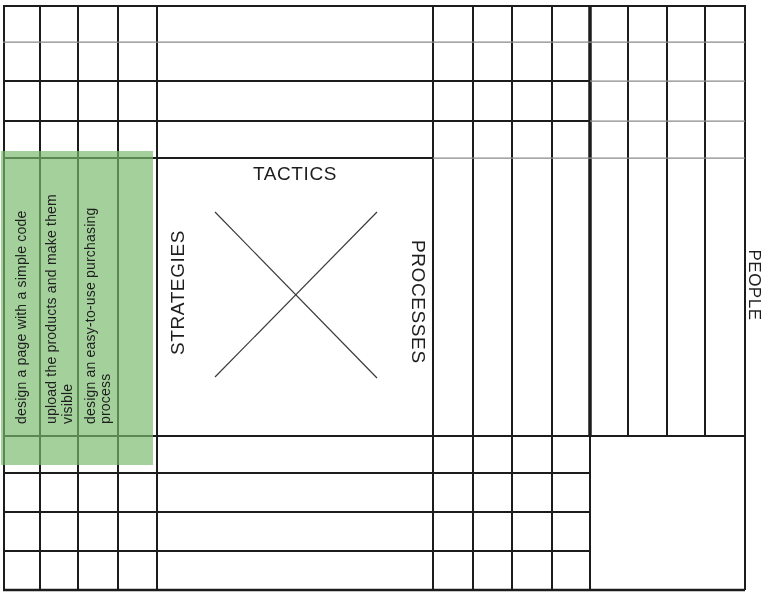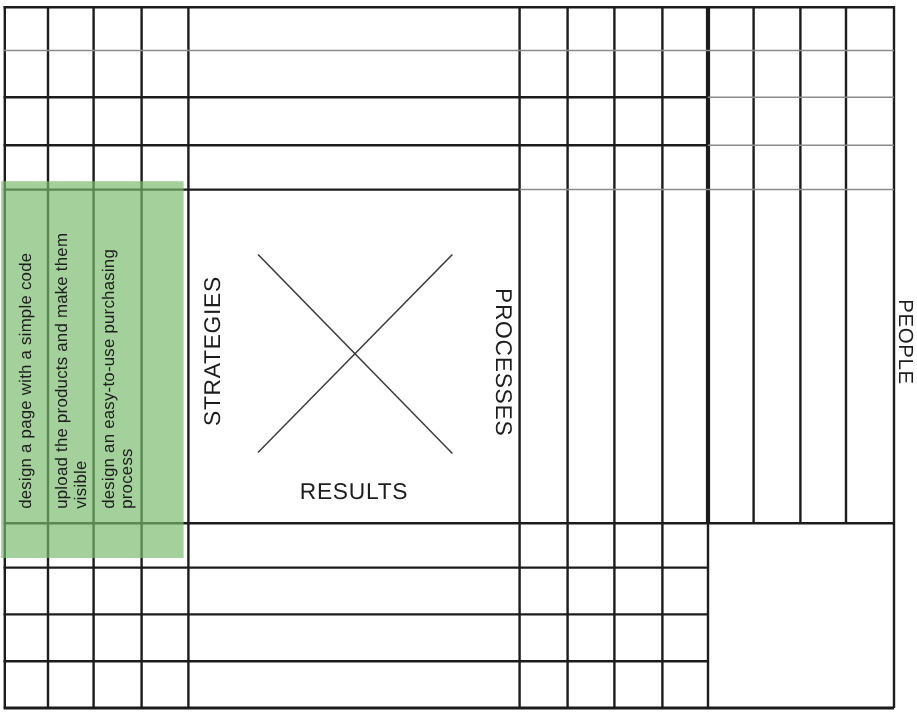--- a/index.html
+++ b/index.html
@@ -122,26 +122,26 @@
     </g>
 
     <g stroke="#3a3a3a" stroke-width="1.2">
       <line x1="215" y1="212" x2="377" y2="378"></line>
       <line x1="377" y1="212" x2="215" y2="377"></line>
     </g>
   </svg>
 
   <div class="highlight" style="background: rgba(120,185,108,0.68);"></div>
 
+  <div class="label h lbl-tactics">TACTICS</div>
 
   <div class="label rot ccw lbl-strategies">STRATEGIES</div>
 
   <div class="label rot cw lbl-processes">PROCESSES</div>
 
-  <div class="label h lbl-results">RESULTS</div>
 
   <div class="label rot cw-people lbl-people">PEOPLE</div>
 
   <div class="strategy s1">design a page with a simple code</div>
 
   <div class="strategy s2">upload the products and make them visible</div>
 
   <div class="strategy s3">design an easy-to-use purchasing process</div>
 
 </div>

